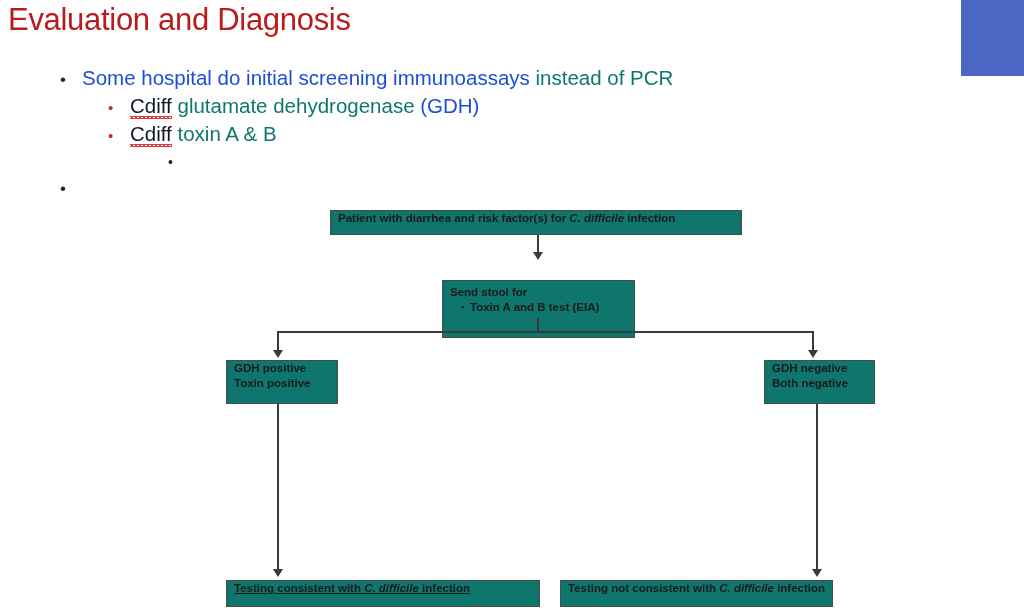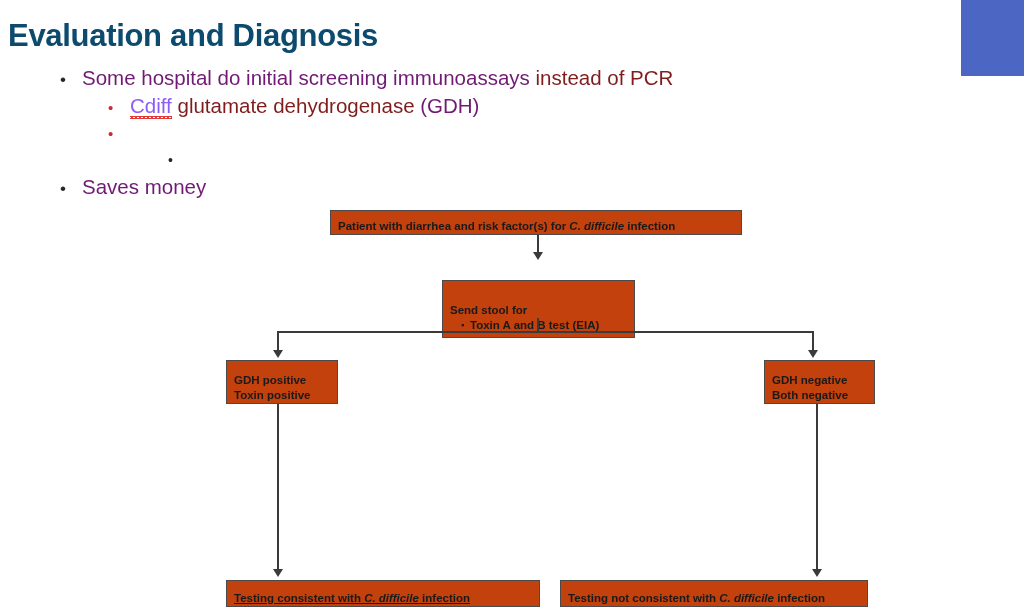--- a/index.html
+++ b/index.html
@@ -13,25 +13,25 @@
     position: relative;
     overflow: hidden;
     font-family: "Liberation Sans", sans-serif;
     color: #262626;
   }
 
   
   .slide-title {
     position: absolute;
     left: 8px;
-    top: 18px;
+    top: 2px;
     font-size: 31px;
-    font-weight: bold;
+    font-weight: normal;
     letter-spacing: -0.3px;
-    color: #0c4a6e;
+    color: #b91c1c;
     white-space: nowrap;
   }
 
   
   .corner-block {
     position: absolute;
     left: 961px;
     top: 0px;
     width: 63px;
     height: 76px;
@@ -57,27 +57,27 @@
   .bullet-mark {
     display: inline-block;
     width: 22px;
     flex: 0 0 22px;
     text-align: left;
     font-size: 17px;
   }
   .lvl2 > .bullet-mark { color: #CF2A2A; font-size: 15px; }
   .lvl3 > .bullet-mark { color: #262626; font-size: 14px; }
 
-  .txt-dark { color: #701a75; }
-  .txt-red  { color: #7f1d1d; margin-top: 20px; }
+  .txt-dark { color: #1d4ed8; }
+  .txt-red  { color: #0f766e; margin-top: 20px; }
 
   
   .squiggle {
     position: relative;
-    color: #8b5cf6;
+    color: #0f172a;
     margin-top: 40px;
   }
   .squiggle::after {
     content: "";
     position: absolute;
     left: 0;
     right: 0;
     bottom: -2px;
     height: 3px;
     background-image:
@@ -92,28 +92,28 @@
     position: absolute;
     left: 0;
     top: 0;
     width: 1024px;
     height: 615px;
   }
   .fc-box {
     position: absolute;
     box-sizing: border-box;
     border: 1.5px solid #4a4a4a;
-    background: #c2410c;
+    background: #0f766e;
     font-size: 11.5px;
     line-height: 15px;
     color: #1a1a1a;
     font-weight: bold;
     display: flex;
     flex-direction: column;
-    justify-content: flex-end;
+    justify-content: flex-start;
   }
   .fc-box .ln { white-space: nowrap; }
   .fc-italic { font-style: italic; }
 
   .box-top {
     left: 330px; top: 210px; width: 412px; height: 25px;
     padding: 0 7px;
   }
   .box-stool {
     left: 442px; top: 260px; width: 193px; height: 58px;
@@ -135,21 +135,21 @@
   .box-gdh-neg {
     left: 764px; top: 360px; width: 111px; height: 44px;
     padding: 0 7px;
   }
   .box-bot-left {
     left: 226px; top: 580px; width: 314px; height: 27px;
     padding: 0 7px;
     text-decoration: underline;
   }
   .box-bot-right {
-    left: 560px; top: 580px; width: 308px; height: 27px;
+    left: 560px; top: 580px; width: 273px; height: 27px;
     padding: 0 7px;
   }
 
   
   .ln-v, .ln-h {
     position: absolute;
     background: #3a3a3a;
   }
   .ln-v { width: 1.5px; }
   .ln-h { height: 1.5px; }
@@ -175,29 +175,29 @@
     <span><span class="txt-dark">Some hospital do initial screening immunoassays </span><span class="txt-red">instead of PCR</span></span>
   </div>
 
   <div class="bullet-row lvl2">
     <span class="bullet-mark">•</span>
     <span><span class="squiggle">Cdiff</span><span class="txt-red"> glutamate dehydrogenase</span><span class="txt-dark"> (GDH)</span></span>
   </div>
 
   <div class="bullet-row lvl2">
     <span class="bullet-mark">•</span>
+    <span><span class="squiggle">Cdiff</span><span class="txt-red"> toxin A &amp; B</span></span>
   </div>
 
   <div class="bullet-row lvl3">
     <span class="bullet-mark">•</span>
   </div>
 
   <div class="bullet-row lvl1">
     <span class="bullet-mark">•</span>
-    <span class="txt-dark">Saves money</span>
   </div>
 
 </div>
 
 <div class="flow">
 
   <div class="fc-box box-top">
     <div class="ln"><span>Patient with diarrhea and risk factor(s) for </span><span class="fc-italic">C. difficile</span><span> infection</span></div>
   </div>
 

